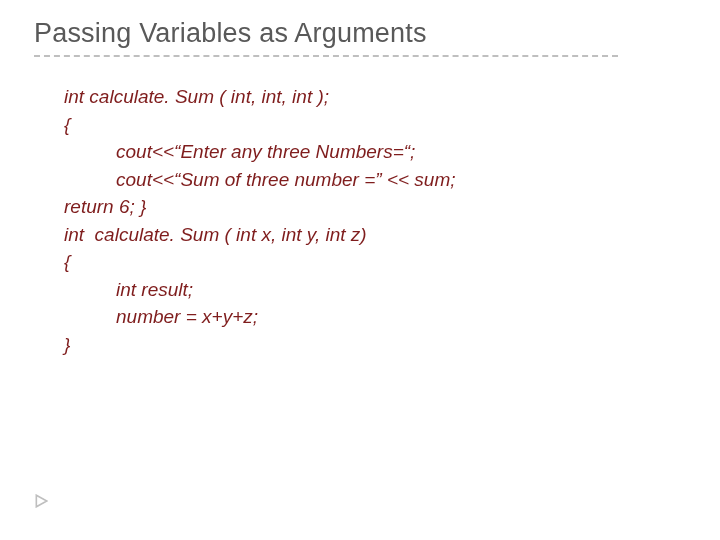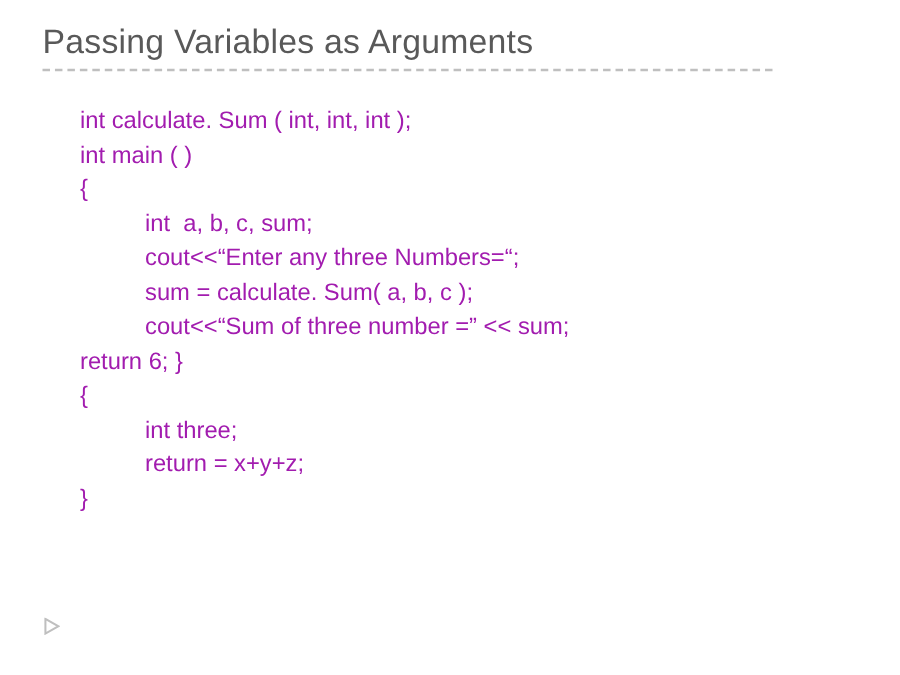--- a/index.html
+++ b/index.html
@@ -24,24 +24,25 @@
     font-weight: 400;
     margin: 0 0 6px 0;
     letter-spacing: 0.2px;
   }
   .rule {
     border: none;
     border-top: 2px dashed #bfbfbf;
     margin: 0 0 26px 0;
   }
   .code-block {
-    color: #a21caf;
+    color: #7f1d1d;
     font-size: 19px;
     line-height: 1.45;
     padding-left: 30px;
+    font-style: italic;
   }
   .code-line {
     white-space: pre;
   }
   .indent {
     padding-left: 52px;
   }
   .bullet-area {
     position: absolute;
     left: 34px;
@@ -56,30 +57,28 @@
 </head>
 <body>
 
 <div class="slide">
 
   <h1 class="title">Passing Variables as Arguments</h1>
   <hr class="rule">
 
   <div class="code-block">
     <div class="code-line">int calculate. Sum ( int, int, int );</div>
-    <div class="code-line">int main ( )</div>
     <div class="code-line">{</div>
-    <div class="code-line indent">int  a, b, c, sum;</div>
     <div class="code-line indent">cout&lt;&lt;“Enter any three Numbers=“;</div>
-    <div class="code-line indent">sum = calculate. Sum( a, b, c );</div>
     <div class="code-line indent">cout&lt;&lt;“Sum of three number =” &lt;&lt; sum;</div>
     <div class="code-line">return 6; }</div>
+    <div class="code-line">int  calculate. Sum ( int x, int y, int z)</div>
     <div class="code-line">{</div>
-    <div class="code-line indent">int three;</div>
-    <div class="code-line indent">return = x+y+z;</div>
+    <div class="code-line indent">int result;</div>
+    <div class="code-line indent">number = x+y+z;</div>
     <div class="code-line">}</div>
   </div>
 
   <div class="bullet-area">
     <span class="bullet-icon">
       <svg viewBox="0 0 12 12">
           <polygon points="2,1 11,6 2,11" fill="none" stroke="#bfbfbf" stroke-width="1.4"></polygon>
         </svg>
     </span>
   </div>

